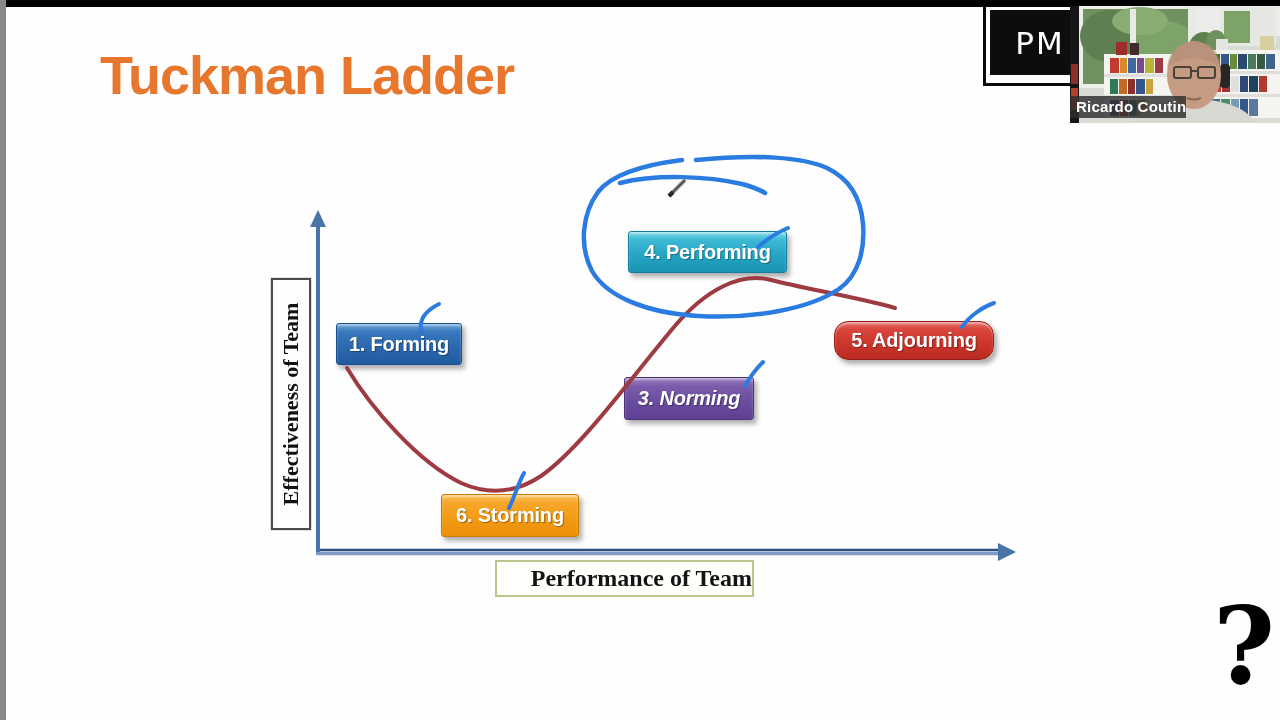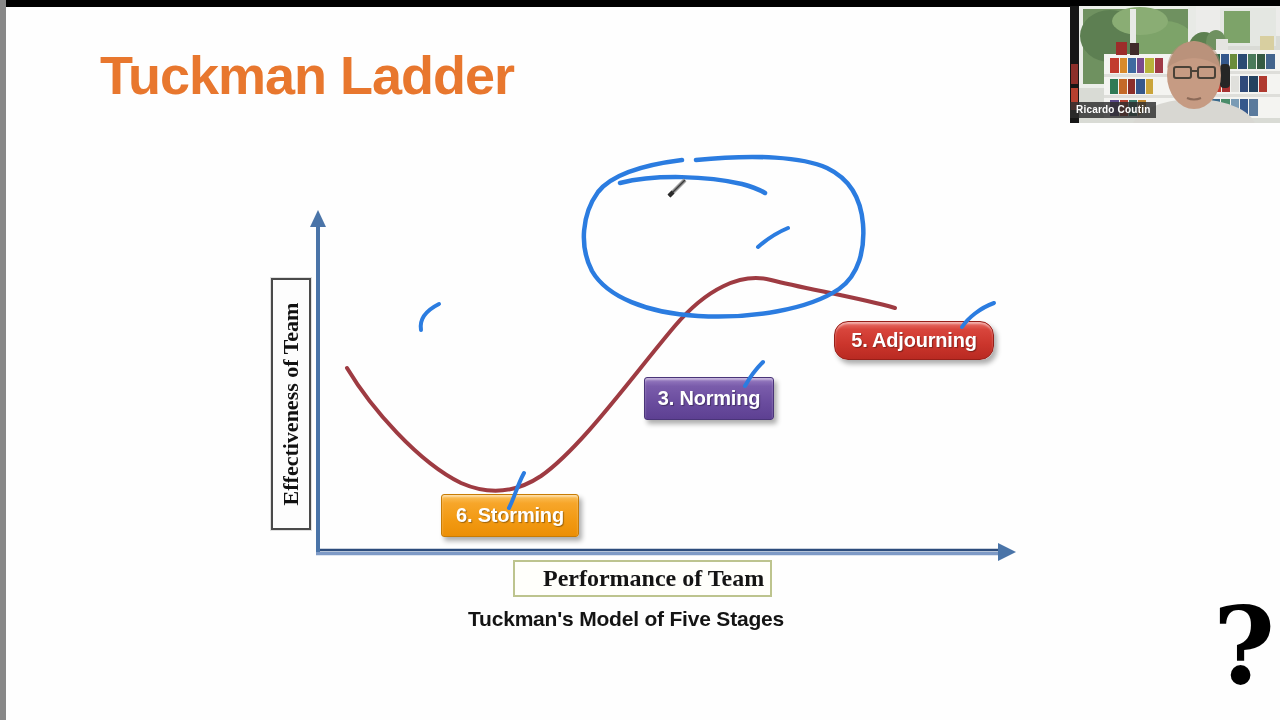--- a/index.html
+++ b/index.html
@@ -32,39 +32,39 @@
   }
 
   
   .webcam {
     position:absolute; left:1064px; top:6px; width:216px; height:117px;
     background:#d6d8d2; overflow:hidden; z-index:6;
   }
   .name-tag {
     position:absolute; left:0; bottom:5px;
     background:rgba(45,45,45,0.82); color:#fff;
-    font-size:10px; font-weight:700; padding:2px 6px 3px 6px;
+    font-size:15px; font-weight:700; padding:2px 0 3px 6px;
     letter-spacing:0.2px;
   }
 
   
   .ylabel-box {
     position:absolute; left:265px; top:278px; width:40px; height:252px;
     border:2px solid #4a4a4a; background:#fdfdfd; box-sizing:border-box;
     display:flex; align-items:center; justify-content:center;
     box-shadow:0 0 0 1px #e0e0e0;
   }
   .ylabel-box span {
     transform:rotate(-90deg); white-space:nowrap;
     font-family:"Liberation Serif", serif; font-weight:700; font-size:22px; color:#111;
   }
   .xlabel-box {
-    position:absolute; left:507px; top:560px; width:259px; height:37px;
+    position:absolute; left:489px; top:560px; width:259px; height:37px;
     border:2px solid #bdc48e; background:#fffffb; box-sizing:border-box;
-    display:flex; align-items:center; justify-content:flex-start;padding-left:28px;
+    display:flex; align-items:center; justify-content:flex-end;padding-left:28px;
   }
   .xlabel-box span {
     font-family:"Liberation Serif", serif; font-weight:700; font-size:24px; color:#141414;
   }
   .caption {
     position:absolute; left:430px; top:607px; width:380px; text-align:center;
     font-size:21px; font-weight:700; color:#141414; letter-spacing:-0.2px;
   }
 
   
@@ -72,22 +72,22 @@
     position:absolute; box-sizing:border-box; border:1px solid; border-radius:3px;
     display:flex; align-items:center; justify-content:center;
     color:#fff; font-weight:700; font-size:20px; letter-spacing:-0.2px;
     text-shadow:1px 1px 1px rgba(0,0,0,0.35);
     box-shadow:3px 4px 5px rgba(0,0,0,0.32), inset 0 2px 2px rgba(255,255,255,0.45);
   }
   .s1 { left:330px; top:323px; width:126px; height:42px;
         background:linear-gradient(180deg,#6ba0d8 0%,#3878bc 20%,#2b67ae 60%,#215b9e 100%); border-color:#1c4f8e; }
   .s2 { left:435px; top:494px; width:138px; height:43px;
         background:linear-gradient(180deg,#fbc25e 0%,#f7a62a 20%,#f29a13 60%,#ec8f06 100%); border-color:#c87c05; }
-  .s3 { left:638px; top:377px; width:130px; height:43px;
-        background:linear-gradient(180deg,#9b7fc4 0%,#7a5cab 20%,#6a4c9e 60%,#5d4092 100%); border-color:#4a3478; }
+  .s3 { left:618px; top:377px; width:130px; height:43px;
+        background:linear-gradient(180deg,#9b7fc4 0%,#7a5cab 20%,#6a4c9e 60%,#5d4092 100%); border-color:#4a3478;font-style:italic; }
   .s4 { left:622px; top:231px; width:159px; height:42px;
         background:linear-gradient(180deg,#7ed8e8 0%,#3cb9d4 20%,#24a3c2 60%,#1b93b2 100%); border-color:#157e9c; }
   .s5 { left:828px; top:321px; width:160px; height:39px;
         background:linear-gradient(180deg,#e9736c 0%,#d8453c 20%,#cb352c 60%,#b92a22 100%); border-color:#971f19;border-radius:14px; }
 
   .qmark {
     position:absolute; left:1202px; top:588px; width:72px; text-align:center;
     font-family:"DejaVu Serif", serif; font-weight:700; font-size:106px; color:#000; line-height:1.1;
   }
 
@@ -95,20 +95,25 @@
 </style>
 </head>
 <body>
 
 <div id="stage">
 
   <div class="topbar"></div>
 
   <div class="title">Tuckman Ladder</div>
 
+  <div class="logo-frame">
+    <div class="logo-box">
+      <span class="logo-text">PM</span>
+    </div>
+  </div>
 
   <div class="webcam">
     <svg width="216" height="117" viewBox="0 0 216 117">
       <rect x="0" y="0" width="216" height="117" fill="#d9dbd5"></rect>
 
       <rect x="9" y="0" width="122" height="82" fill="#eceeea"></rect>
       <rect x="13" y="3" width="114" height="75" fill="#6f9160"></rect>
       <ellipse cx="40" cy="30" rx="30" ry="26" fill="#5d7f52"></ellipse>
       <ellipse cx="95" cy="45" rx="34" ry="30" fill="#7da369"></ellipse>
       <ellipse cx="70" cy="15" rx="28" ry="14" fill="#8aad74"></ellipse>
@@ -183,27 +188,32 @@
     </svg>
     <div class="name-tag">Ricardo Coutin</div>
   </div>
 
   <div class="ylabel-box">
     <span>Effectiveness of Team</span>
   </div>
   <div class="xlabel-box">
     <span>Performance of Team</span>
   </div>
-  <div class="caption">Tuckman's Model of Five Stages</div>
-
+
+  <div class="stagebox s1">
+      <span>1. Forming</span>
+    </div>
   <div class="stagebox s2">
       <span>6. Storming</span>
     </div>
   <div class="stagebox s3">
       <span>3. Norming</span>
+    </div>
+  <div class="stagebox s4">
+      <span>4. Performing</span>
     </div>
   <div class="stagebox s5">
       <span>5. Adjourning</span>
     </div>
 
   <svg class="overlay-svg" width="1280" height="720" viewBox="0 0 1280 720">
 
     <line x1="310" y1="550" x2="994" y2="550" stroke="#2c4c7c" stroke-width="2.5"></line>
     <line x1="310" y1="553.5" x2="994" y2="553.5" stroke="#7e9ac6" stroke-width="3.5"></line>
     <polygon points="1010,552 992,543 992,561" fill="#4a74a8"></polygon>

